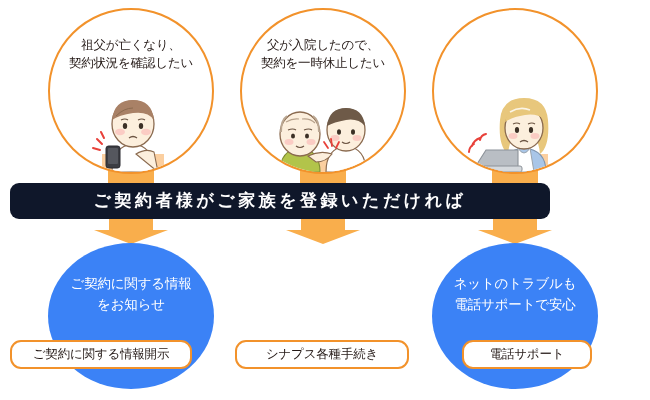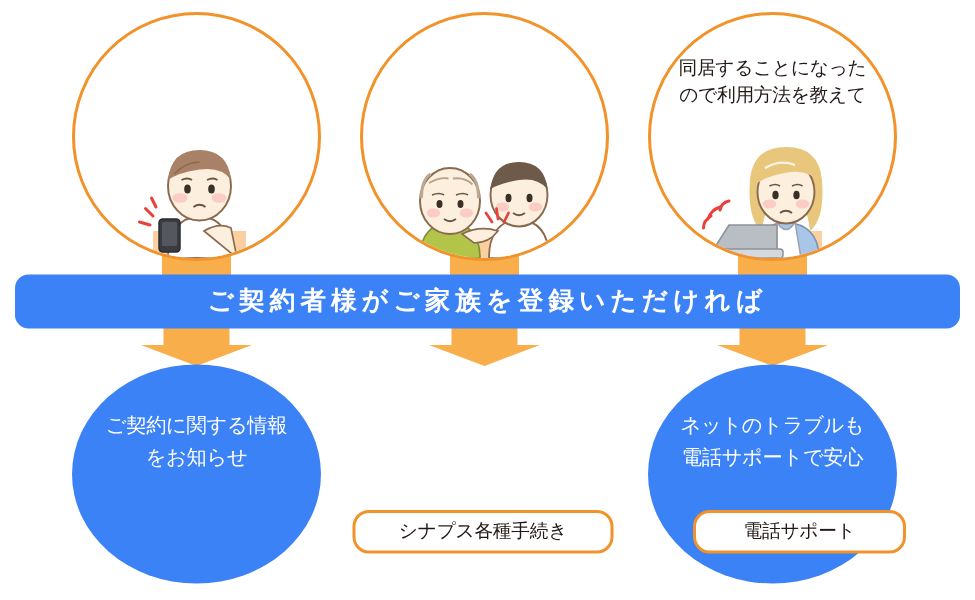--- a/index.html
+++ b/index.html
@@ -59,23 +59,23 @@
     height: 22px;
     background: #F9AE4C;
     z-index: 1;
   }
 
   
   #banner {
     position: absolute;
     left: 10px;
     top: 183px;
-    width: 630px;
+    width: 540px;
     height: 36px;
-    background: #3b82f6;
+    background: #0f172a;
     border-radius: 9px;
     z-index: 4;
     display: flex;
     align-items: center;
     justify-content: center;
     box-sizing: border-box;
     text-align: center;
   }
   #banner-label {
     color: #ffffff;
@@ -135,20 +135,22 @@
     white-space: nowrap;
   }
 </style>
 </head>
 <body>
 
 <div id="stage">
 
   <div class="stem-up" style="left:108px; top:162px;"></div>
   <div class="problem-circle" style="left:48px; top:8px;">
+    <div class="problem-text">祖父が亡くなり、
+契約状況を確認したい</div>
     <div class="char-art">
       <svg viewBox="0 0 166 86" width="166" height="86">
         <rect x="52" y="68" width="62" height="18" fill="#FBCFA0"></rect>
         <path d="M62 86 q0-26 21-28 q21 2 21 28 z" fill="#FFFFFF" stroke="#8A6A4F" stroke-width="1.2"></path>
         <ellipse cx="83" cy="38" rx="21" ry="23" fill="#FCEFDD" stroke="#8A6A4F" stroke-width="1.3"></ellipse>
         <path d="M62 34 q2-20 21-20 q19 0 21 20 q-6-9-21-7 q-14 2-21 7 z" fill="#A98166"></path>
         <path d="M66 30 q8-8 17-8" fill="none" stroke="#8A6A4F" stroke-width="1"></path>
         <ellipse cx="70" cy="46" rx="5" ry="3.2" fill="#FAC6C0" opacity="0.85"></ellipse>
         <ellipse cx="96" cy="46" rx="5" ry="3.2" fill="#FAC6C0" opacity="0.85"></ellipse>
         <ellipse cx="75" cy="40" rx="2.2" ry="3" fill="#3B3026"></ellipse>
@@ -159,20 +161,22 @@
         <path d="M86 68 q10-6 18-2 l4 20 z" fill="#FCEFDD" stroke="#8A6A4F" stroke-width="1.1"></path>
         <rect x="56" y="60" width="14" height="22" rx="2.5" fill="#3B3C42" stroke="#2A2B30" stroke-width="1"></rect>
         <rect x="58" y="62" width="10" height="16" rx="1" fill="#55575E"></rect>
         <path d="M52 58 l-5-5 M50 64 l-7-2 M54 52 l-3-6" stroke="#E8413A" stroke-width="2" stroke-linecap="round"></path>
       </svg>
     </div>
   </div>
 
   <div class="stem-up" style="left:300px; top:162px;"></div>
   <div class="problem-circle" style="left:240px; top:8px;">
+    <div class="problem-text">父が入院したので、
+契約を一時休止したい</div>
     <div class="char-art">
       <svg viewBox="0 0 166 86" width="166" height="86">
         <rect x="52" y="68" width="62" height="18" fill="#FBCFA0"></rect>
 
         <path d="M84 86 q0-24 20-26 q20 2 20 26 z" fill="#FFFFFF" stroke="#8A6A4F" stroke-width="1.2"></path>
         <ellipse cx="104" cy="44" rx="19" ry="21" fill="#FCEFDD" stroke="#8A6A4F" stroke-width="1.3"></ellipse>
         <path d="M85 40 q2-18 19-18 q17 0 19 18 q-7-8-19-6 q-12 2-19 6 z" fill="#6E5A48"></path>
         <ellipse cx="93" cy="52" rx="4.5" ry="3" fill="#FAC6C0" opacity="0.85"></ellipse>
         <ellipse cx="115" cy="52" rx="4.5" ry="3" fill="#FAC6C0" opacity="0.85"></ellipse>
         <ellipse cx="97" cy="46" rx="2" ry="2.8" fill="#3B3026"></ellipse>
@@ -191,22 +195,20 @@
         <path d="M54 60 q4 3 8 0" fill="none" stroke="#6B5442" stroke-width="1.2"></path>
 
         <path d="M66 70 q12-6 24-2 q-6 8-16 8 z" fill="#FCEFDD" stroke="#8A6A4F" stroke-width="1.1"></path>
         <path d="M86 62 l-4-6 M90 60 l-1-7 M94 62 l3-6" stroke="#E8413A" stroke-width="1.8" stroke-linecap="round"></path>
       </svg>
     </div>
   </div>
 
   <div class="stem-up" style="left:492px; top:162px;"></div>
   <div class="problem-circle" style="left:432px; top:8px;">
-    <div class="problem-text">同居することになった
-ので利用方法を教えて</div>
     <div class="char-art">
       <svg viewBox="0 0 166 86" width="166" height="86">
         <rect x="52" y="68" width="62" height="18" fill="#FBCFA0"></rect>
         <path d="M68 86 q0-22 22-24 q22 2 22 24 z" fill="#A9C6E8" stroke="#7E94AE" stroke-width="1.1"></path>
         <path d="M84 62 q6 10 12 0 l4 24 h-20 z" fill="#FFFFFF" stroke="#9AA3AC" stroke-width="1"></path>
         <path d="M66 34 q2-22 24-22 q22 0 24 22 q2 26-8 34 q-2-22-16-24 q-14 2-16 24 q-10-8-8-34 z" fill="#E8C77C"></path>
         <ellipse cx="90" cy="42" rx="19" ry="21" fill="#FCEFDD" stroke="#8A6A4F" stroke-width="1.3"></ellipse>
         <path d="M71 36 q4-20 19-20 q17 0 21 18 q-8-7-20-5 q-13 2-20 7 z" fill="#E8C77C"></path>
         <path d="M76 26 q10-6 20-2" fill="none" stroke="#FFFFFF" stroke-width="1.6" opacity="0.8"></path>
         <ellipse cx="79" cy="50" rx="4.5" ry="3" fill="#FAC6C0" opacity="0.85"></ellipse>
@@ -239,26 +241,29 @@
   <div class="arrow-down" style="left:478px; top:218px;">
     <svg viewBox="0 0 74 26">
         <polygon points="15,0 59,0 59,12 74,12 37,26 0,12 15,12" fill="#F9AE4C"></polygon>
       </svg>
   </div>
 
   <div class="result-circle" style="left:48px; top:243px;">
     <div class="result-text">ご契約に関する情報
 をお知らせ</div>
   </div>
+  <div class="result-button" style="left:10px; top:340px; width:182px;">
+    <span class="result-button-label">ご契約に関する情報開示</span>
+  </div>
 
   <div class="result-button" style="left:235px; top:340px; width:174px;">
     <span class="result-button-label">シナプス各種手続き</span>
   </div>
 
   <div class="result-circle" style="left:432px; top:243px;">
     <div class="result-text">ネットのトラブルも
 電話サポートで安心</div>
   </div>
-  <div class="result-button" style="left:462px; top:340px; width:142px;">
+  <div class="result-button" style="left:462px; top:340px; width:130px;">
     <span class="result-button-label">電話サポート</span>
   </div>
 
 </div>
 
 </body></html>

